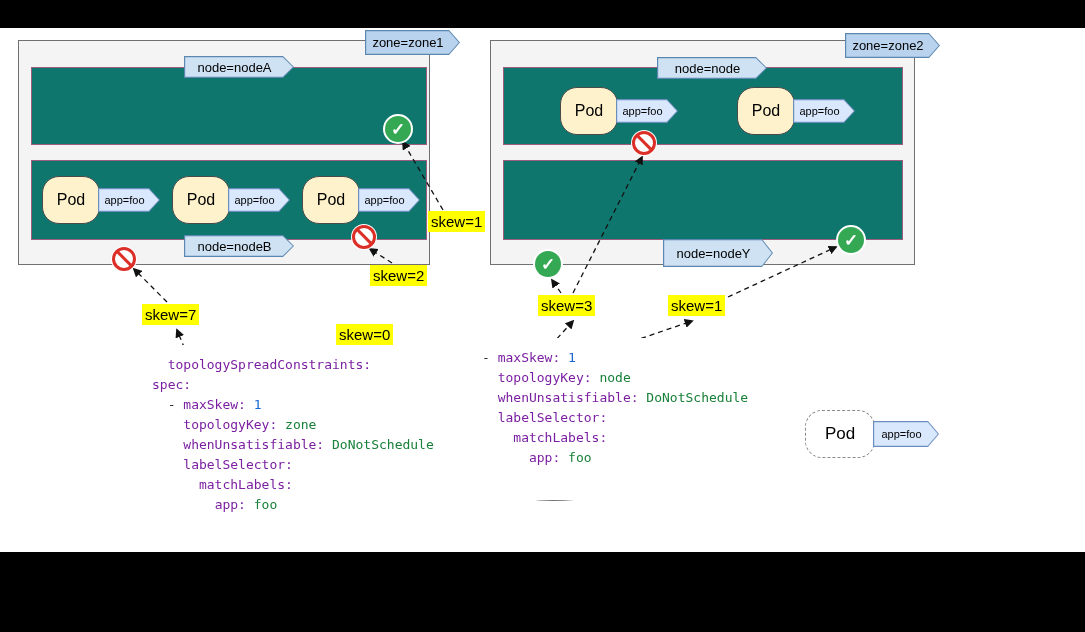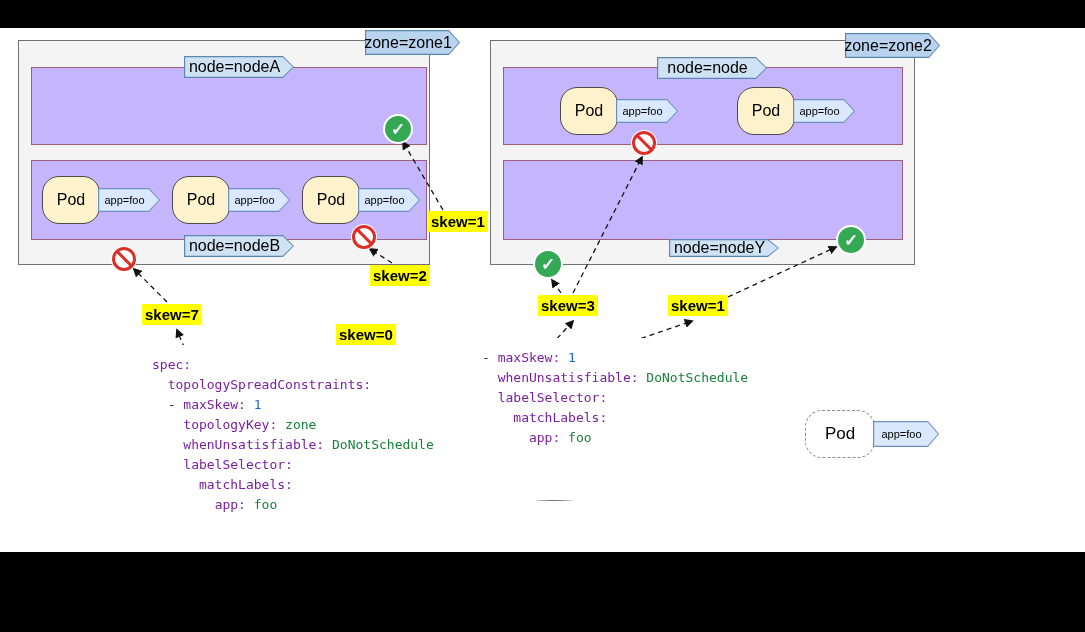--- a/index.html
+++ b/index.html
@@ -1,48 +1,48 @@
 <!DOCTYPE html>
 <html><head>
 <meta charset="utf-8">
 <style>
   html,body{margin:0;padding:0;background:#000;}
   .canvas{position:relative;width:1085px;height:632px;background:#000;overflow:hidden;
           font-family:"Liberation Sans",sans-serif;color:#000;}
   .white-bg{position:absolute;left:0;top:28px;width:1085px;height:524px;background:#ffffff;}
 
   .zone{position:absolute;background:#f4f4f4;border:1.3px solid #707070;box-sizing:border-box;}
-  .node{position:absolute;background:#c4b5fd;border:1.5px solid #9b5e7e;box-sizing:border-box;}
+  .node{position:absolute;background:#0f766e;border:1.5px solid #9b5e7e;box-sizing:border-box;}
 
   
   .pen{position:absolute;}
   .pen .po{position:absolute;inset:0;background:#5b87b0;
            clip-path:polygon(0 0,calc(100% - 11px) 0,100% 50%,calc(100% - 11px) 100%,0 100%);}
   .pen .pi{position:absolute;inset:1.2px;background:#cfe2f3;
            clip-path:polygon(0 0,calc(100% - 10px) 0,100% 50%,calc(100% - 10px) 100%,0 100%);}
   .pen .pt{position:absolute;inset:0;display:flex;align-items:center;justify-content:center;
-           padding-right:9px;font-size:16px;white-space:nowrap;}
+           padding-right:9px;font-size:13px;white-space:nowrap;}
   .pen.zonetag .pi{background:#b9d3ee;}
   .pen.apptag .pi{background:#d9e8fc;}
   .pen.apptag .po{background:#6c8ebf;}
   .pen.apptag .pt{font-size:11px;}
 
   .pod{position:absolute;background:#fef2cc;border:1.6px solid #4a4a4a;border-radius:17px;
        box-sizing:border-box;display:flex;align-items:center;justify-content:center;font-size:16px;}
   .pod.incoming{background:#ffffff;border:1.6px dashed #8a8a8a;font-size:17px;}
 
   .check{position:absolute;width:26px;height:26px;border-radius:50%;background:#34a853;
          box-shadow:0 0 0 2px #ffffff;color:#fff;display:flex;align-items:center;
          justify-content:center;font-size:17px;font-weight:bold;}
   .noentry{position:absolute;width:24px;height:24px;box-sizing:border-box;border-radius:50%;
            background:#fff;border:3.5px solid #db2f27;box-shadow:0 0 0 1px #ffffff;}
   .noentry::after{content:"";position:absolute;left:-6%;top:50%;width:112%;height:3.4px;
            margin-top:-1.7px;background:#db2f27;transform:rotate(45deg);}
 
-  .skew{position:absolute;background:#ffff00;font-weight:bold;font-size:15px;line-height:21px;
+  .skew{position:absolute;background:#ffff00;font-weight:normal;font-size:15px;line-height:21px;
         padding:0 3px;white-space:nowrap;}
 
   .codeblk{position:absolute;background:#ffffff;padding:10px 12px;box-sizing:border-box;
            font-family:"DejaVu Sans Mono",monospace;font-size:13px;line-height:20px;
            filter:drop-shadow(0 0 0.8px #000) drop-shadow(0 0 0.5px #000);}
   .codeblk .ln{white-space:pre;}
   .codeblk .k{color:#7b1fa2;}
   .codeblk .v{color:#188038;}
   .codeblk .n{color:#1967d2;}
   .codeblk .p{color:#333;}
@@ -111,21 +111,21 @@
         <div class="pt">app=foo</div>
       </div>
       <div class="pod" style="left:233px;top:19px;width:58px;height:48px">Pod</div>
       <div class="pen apptag" style="left:289px;top:31px;width:62px;height:24px">
         <div class="po"></div>
         <div class="pi"></div>
         <div class="pt">app=foo</div>
       </div>
     </div>
     <div class="node" style="left:12px;top:119px;width:400px;height:80px">
-      <div class="pen nodetag" style="left:165px;top:78px;width:110px;height:18px">
+      <div class="pen nodetag" style="left:159px;top:78px;width:110px;height:28px">
         <div class="po"></div>
         <div class="pi"></div>
         <div class="pt">node=nodeY</div>
       </div>
     </div>
   </div>
   <div class="pen zonetag" style="left:845px;top:33px;width:95px;height:25px">
     <div class="po"></div>
     <div class="pi"></div>
     <div class="pt">zone=zone2</div>
@@ -157,32 +157,33 @@
   <div class="noentry" style="left:632px;top:131px"></div>
 
   <div class="skew" style="left:428px;top:211px">skew=1</div>
   <div class="skew" style="left:370px;top:265px">skew=2</div>
   <div class="skew" style="left:142px;top:304px">skew=7</div>
   <div class="skew" style="left:336px;top:324px">skew=0</div>
   <div class="skew" style="left:538px;top:295px">skew=3</div>
   <div class="skew" style="left:668px;top:295px">skew=1</div>
 
   <div class="codeblk wave1" style="left:140px;top:345px;width:325px;height:206px">
+    <div class="ln"><span class="p">  </span><span class="k">topologySpreadConstraints:</span><span class="v"></span></div>
     <div class="ln"><span class="p"></span><span class="k">spec:</span><span class="v"></span></div>
-    <div class="ln"><span class="p">  </span><span class="k">topologySpreadConstraints:</span><span class="v"></span></div>
     <div class="ln"><span class="p">  - </span><span class="k">maxSkew:</span><span class="n"> 1</span></div>
     <div class="ln"><span class="p">    </span><span class="k">topologyKey:</span><span class="v"> zone</span></div>
     <div class="ln"><span class="p">    </span><span class="k">whenUnsatisfiable:</span><span class="v"> DoNotSchedule</span></div>
     <div class="ln"><span class="p">    </span><span class="k">labelSelector:</span><span class="v"></span></div>
     <div class="ln"><span class="p">      </span><span class="k">matchLabels:</span><span class="v"></span></div>
     <div class="ln"><span class="p">        </span><span class="k">app:</span><span class="v"> foo</span></div>
   </div>
 
   <div class="codeblk wave2" style="left:470px;top:338px;width:320px;height:162px">
     <div class="ln"><span class="p">- </span><span class="k">maxSkew:</span><span class="n"> 1</span></div>
+    <div class="ln"><span class="p">  </span><span class="k">topologyKey:</span><span class="v"> node</span></div>
     <div class="ln"><span class="p">  </span><span class="k">whenUnsatisfiable:</span><span class="v"> DoNotSchedule</span></div>
     <div class="ln"><span class="p">  </span><span class="k">labelSelector:</span><span class="v"></span></div>
     <div class="ln"><span class="p">    </span><span class="k">matchLabels:</span><span class="v"></span></div>
     <div class="ln"><span class="p">      </span><span class="k">app:</span><span class="v"> foo</span></div>
   </div>
 
   <div class="pod incoming" style="left:805px;top:410px;width:70px;height:48px">Pod</div>
   <div class="pen apptag" style="left:873px;top:421px;width:66px;height:26px">
     <div class="po"></div>
     <div class="pi"></div>

